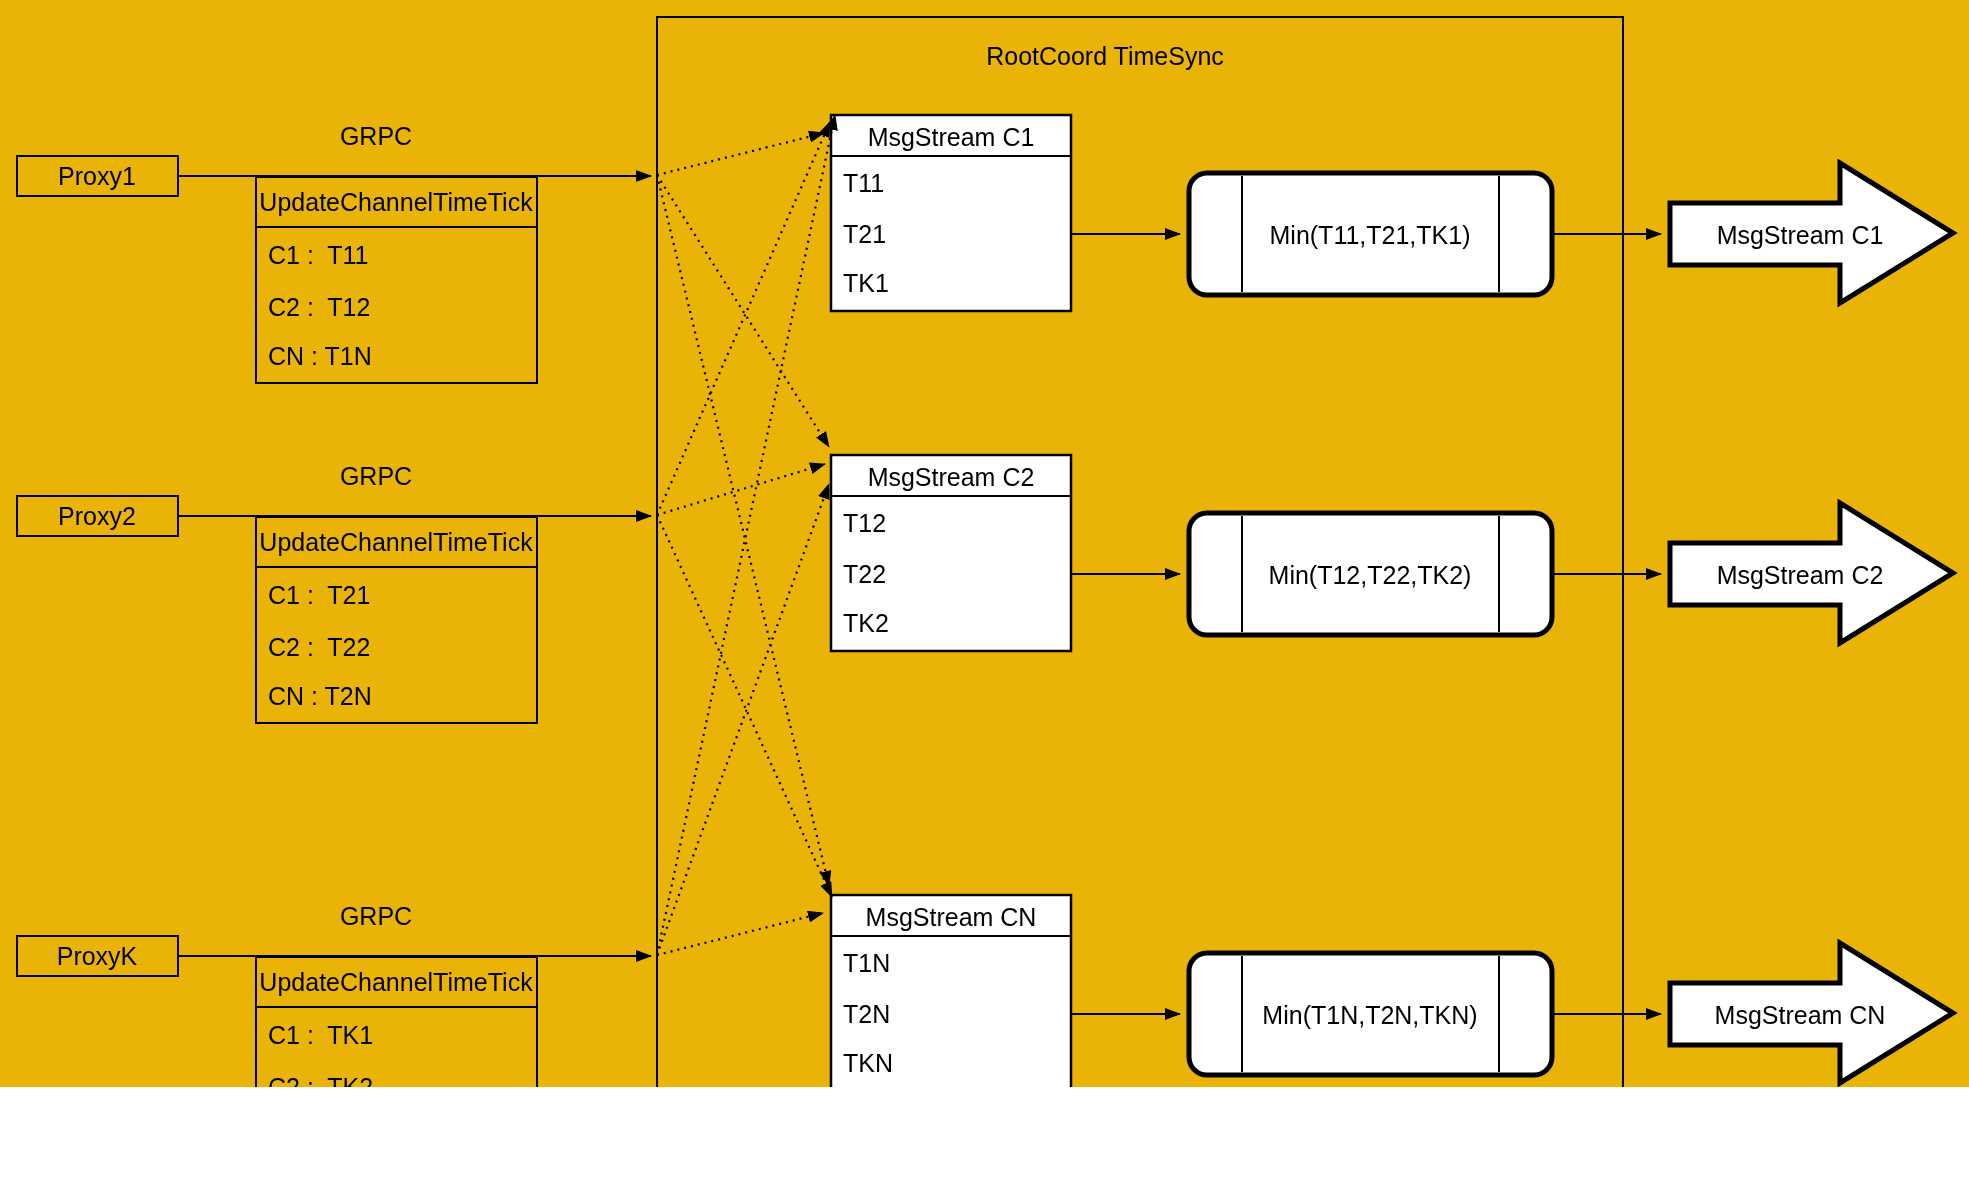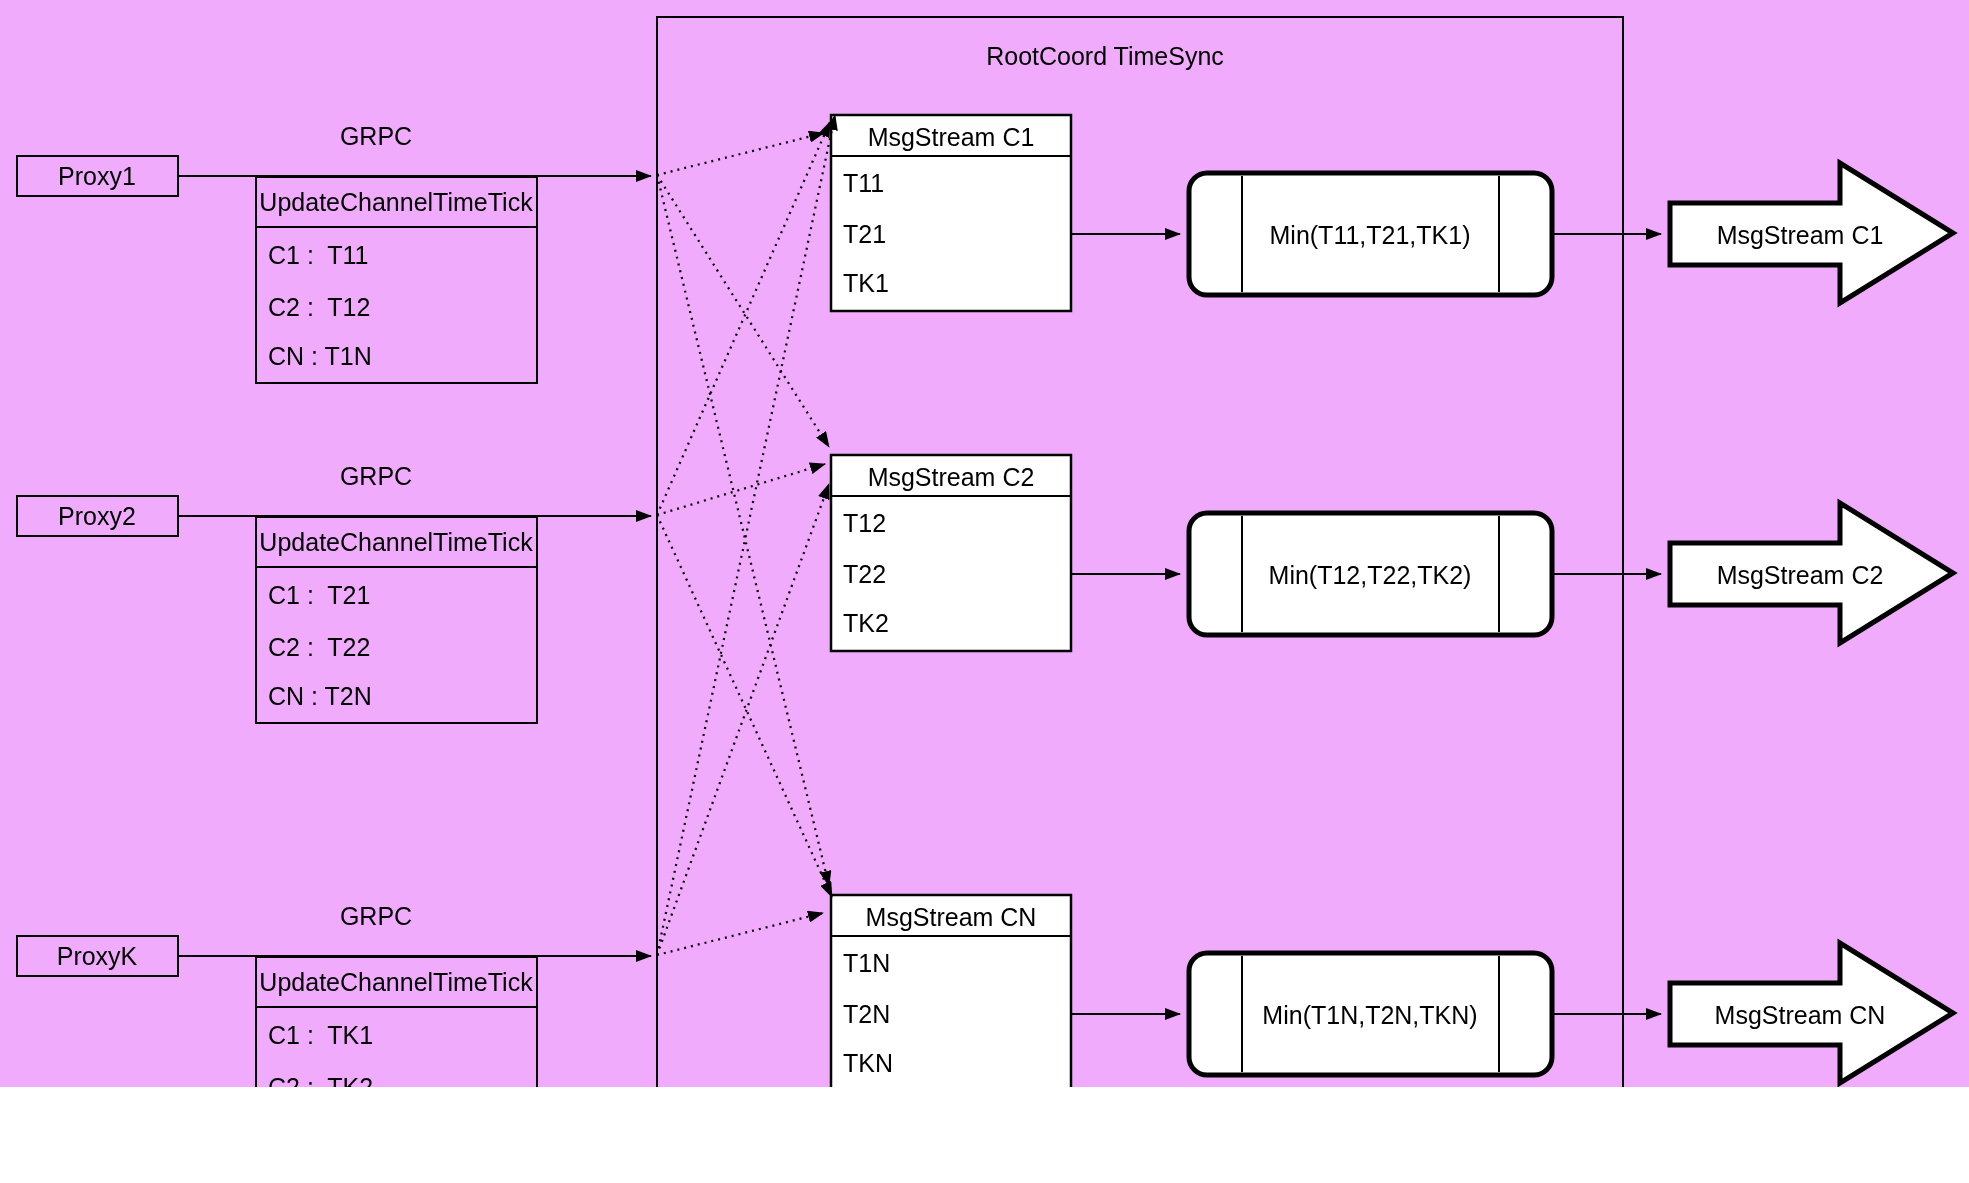--- a/index.html
+++ b/index.html
@@ -1,16 +1,16 @@
 <!DOCTYPE html>
 <html><head>
 <meta charset="utf-8">
 <style>
   html,body{margin:0;padding:0;background:#ffffff;}
-  .stage{width:1969px;height:1087px;position:relative;background:#f0abfc;}
+  .stage{width:1969px;height:1087px;position:relative;background:#eab308;}
   svg{display:block;}
   text{
     font-family:"Liberation Sans","DejaVu Sans",sans-serif;
     font-size:25px;
     fill:#000000;
     dominant-baseline:central;
     white-space:pre;
   }
   .box{fill:#ffffff;stroke:#000000;}
   .s2{stroke:#000000;stroke-width:2;fill:none;}

